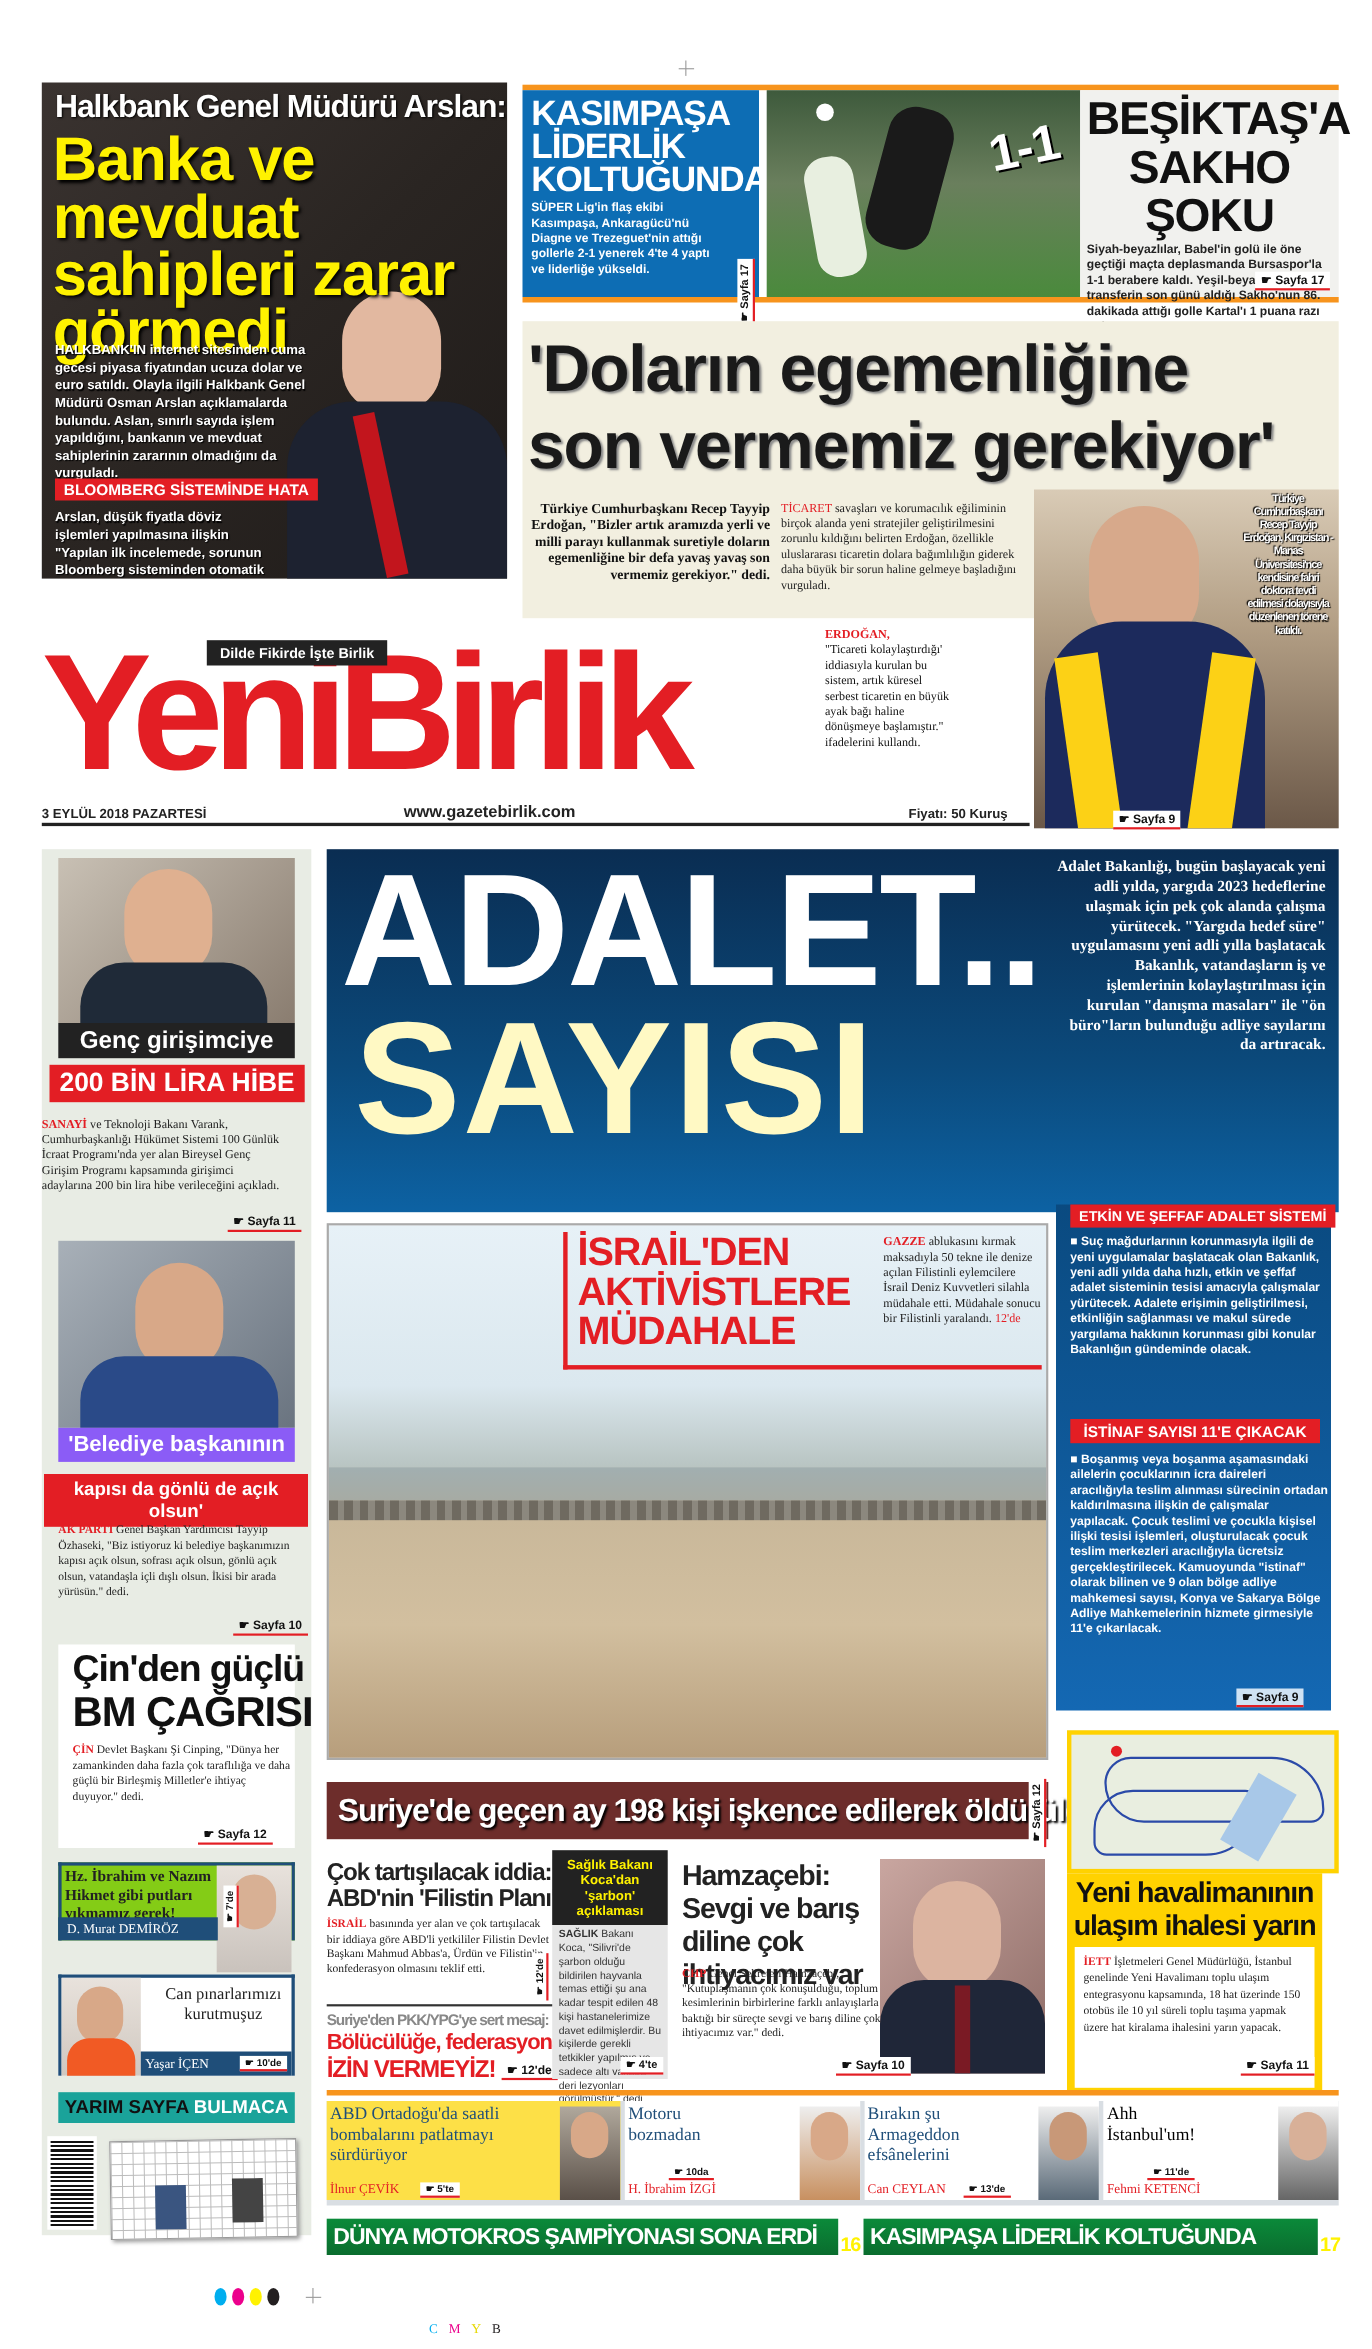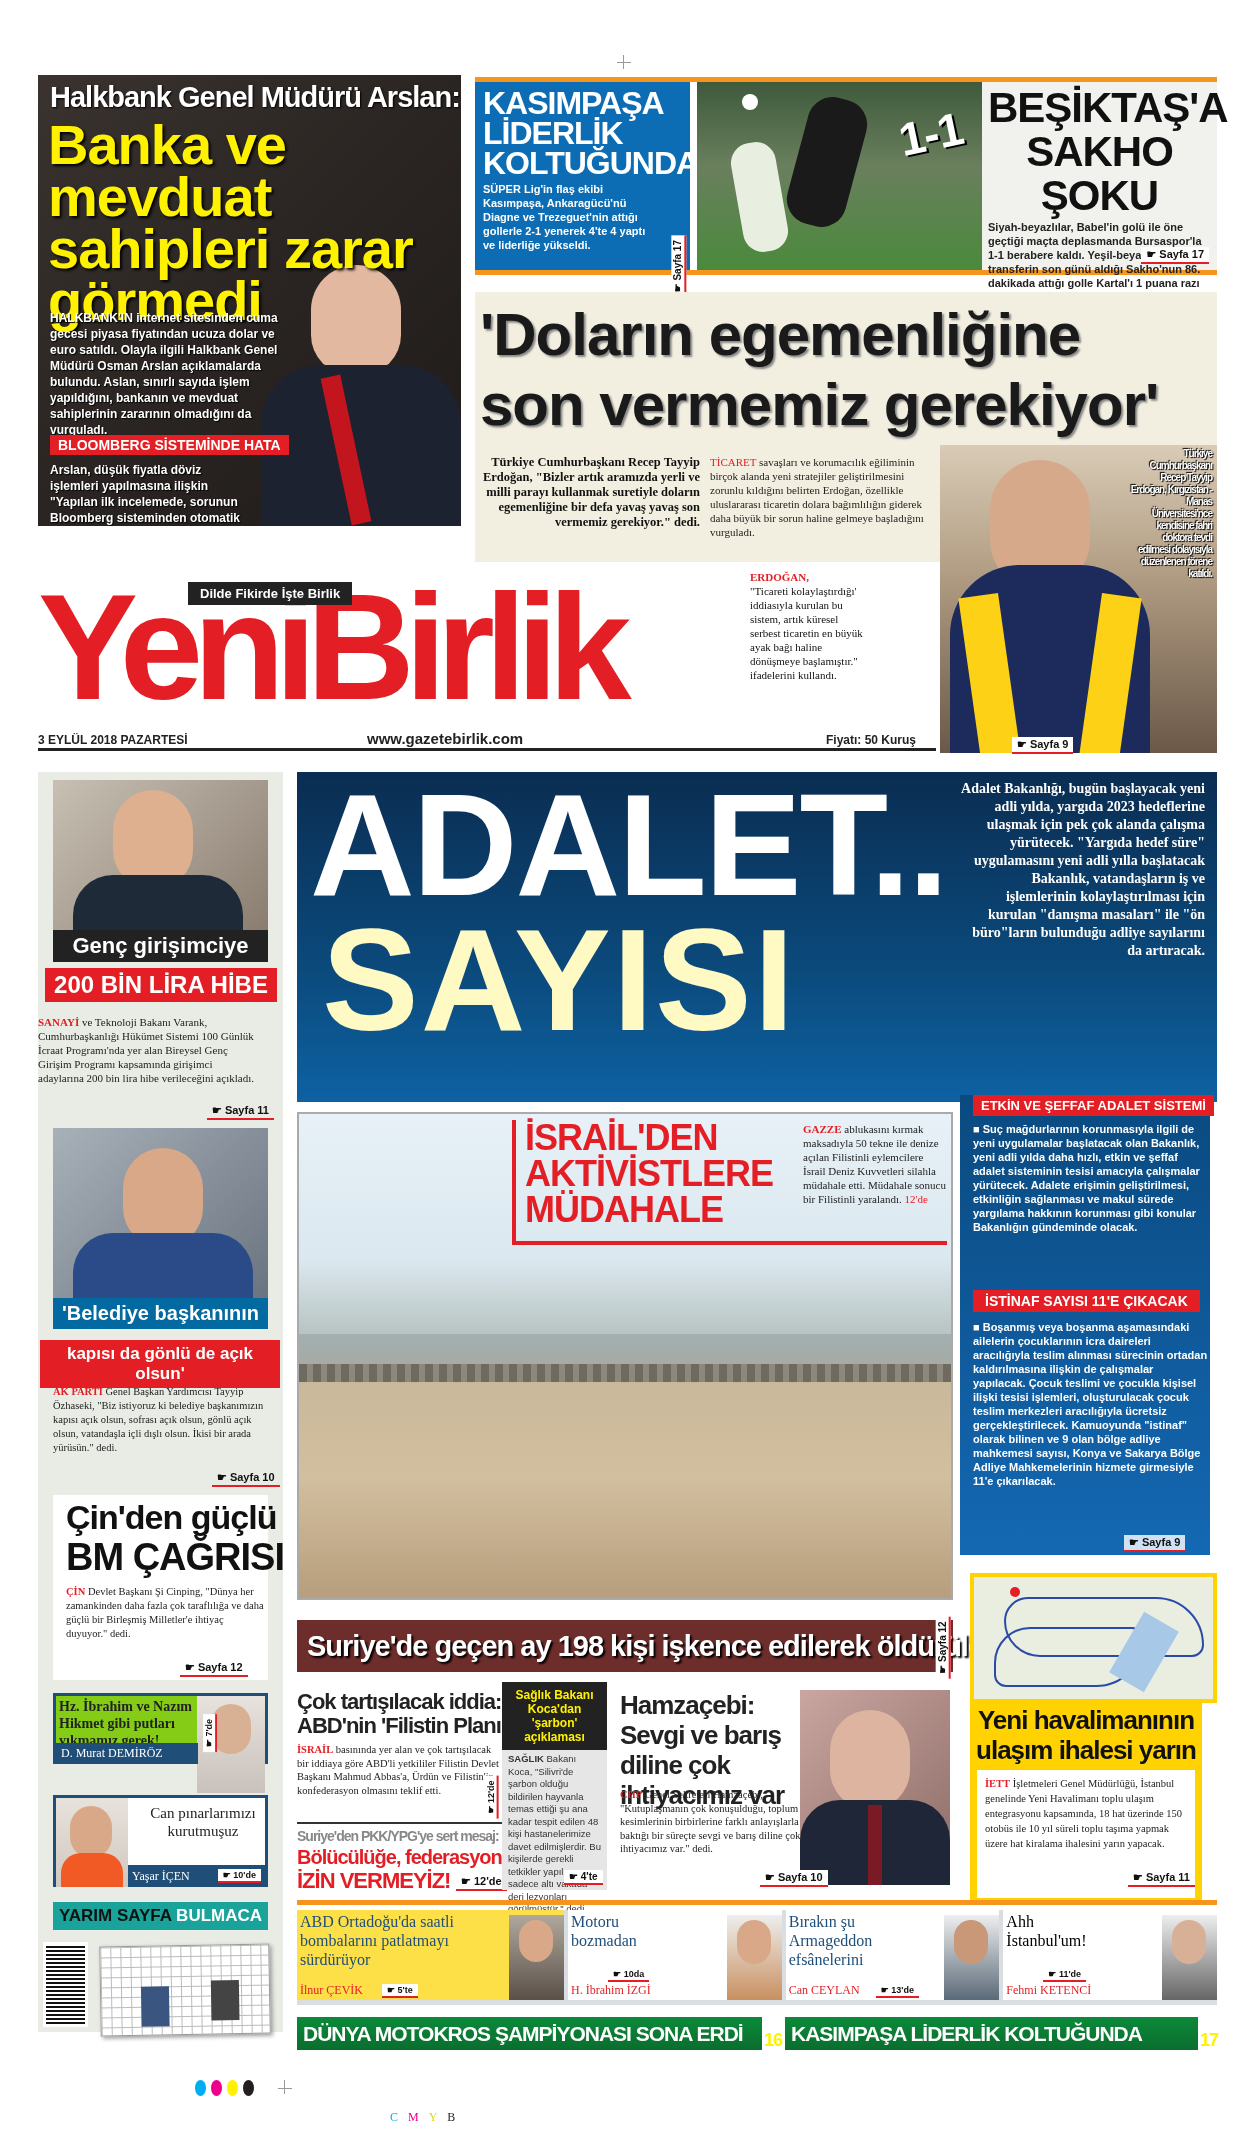--- a/index.html
+++ b/index.html
@@ -55,21 +55,21 @@
 <div class="abs cond" style="left:480px;top:300px;font-size:60px;color:#1a1a1a;white-space:nowrap;text-shadow:2px 2px 2px #888">'Doların egemenliğine</div>
 <div class="abs cond" style="left:480px;top:370px;font-size:60px;color:#1a1a1a;white-space:nowrap;text-shadow:2px 2px 2px #888">son vermemiz gerekiyor'</div>
 <div class="abs serif" style="left:480px;top:455px;width:220px;font-size:12.5px;line-height:15px;font-weight:bold;text-align:right;color:#111">Türkiye Cumhurbaşkanı Recep Tayyip Erdoğan, "Bizler artık aramızda yerli ve milli parayı kullanmak suretiyle doların egemenliğine bir defa yavaş yavaş son vermemiz gerekiyor." dedi.</div>
 <div class="abs serif" style="left:710px;top:455px;width:215px;font-size:11px;line-height:14px;color:#222"><span class="red">TİCARET</span><span> savaşları ve korumacılık eğiliminin birçok alanda yeni stratejiler geliştirilmesini zorunlu kıldığını belirten Erdoğan, özellikle uluslararası ticaretin dolara bağımlılığın giderek daha büyük bir sorun haline gelmeye başladığını vurguladı.</span></div>
 <div class="abs" style="left:940px;top:445px;width:277px;height:308px;background:linear-gradient(180deg,#d9cbb6 0%,#b39f85 40%,#6b5848 100%);overflow:hidden">
   <div style="position:absolute;left:50px;top:15px;width:100px;height:130px;border-radius:50px;background:#d7a98b"></div>
   <div style="position:absolute;left:10px;top:120px;width:200px;height:220px;border-radius:70px 70px 0 0;background:#1c2a5c"></div>
   <div style="position:absolute;left:30px;top:150px;width:40px;height:170px;background:#fcd116;transform:rotate(-8deg)"></div>
   <div style="position:absolute;left:150px;top:150px;width:40px;height:170px;background:#fcd116;transform:rotate(8deg)"></div>
 </div>
-<div class="abs cond" style="left:1130px;top:448px;width:82px;font-size:10px;line-height:12px;color:#fff;text-align:right;font-weight:bold;text-shadow:1px 1px 1px #000,-1px -1px 1px #000">Türkiye Cumhurbaşkanı Recep Tayyip Erdoğan, Kırgızistan - Manas Üniversitesi'nce kendisine fahri doktora tevdi edilmesi dolayısıyla düzenlenen törene katıldı.</div>
+<div class="abs cond" style="left:1130px;top:448px;width:82px;font-size:10px;line-height:12px;color:#fff;text-align:center;font-weight:bold;text-shadow:1px 1px 1px #000,-1px -1px 1px #000">Türkiye Cumhurbaşkanı Recep Tayyip Erdoğan, Kırgızistan - Manas Üniversitesi'nce kendisine fahri doktora tevdi edilmesi dolayısıyla düzenlenen törene katıldı.</div>
 <div class="abs serif" style="left:750px;top:570px;width:115px;font-size:11px;line-height:14px;color:#111;background:rgba(255,255,255,.85)">
   <div class="red" style="font-weight:bold">ERDOĞAN,</div>
   <div>"Ticareti kolaylaştırdığı' iddiasıyla kurulan bu sistem, artık küresel serbest ticaretin en büyük ayak bağı haline dönüşmeye başlamıştır." ifadelerini kullandı.</div>
 </div>
 <span class="abs sayfa" style="left:1012px;top:737px">☛ Sayfa 9</span>
 
 <header class="abs" style="left:38px;top:570px;width:440px;height:180px">
   <div class="abs cond" style="left:0;top:-8px;font-size:150px;line-height:170px;letter-spacing:-10px;color:#e31e24;white-space:nowrap;font-family:'Liberation Sans',sans-serif;font-weight:bold"><span>Yeni</span><span>Birlik</span></div>
   <div class="abs" style="left:150px;top:12px;background:#222;color:#fff;font-size:13px;font-weight:bold;padding:4px 12px">Dilde Fikirde İşte Birlik</div>
 </header>
@@ -86,21 +86,21 @@
 </div>
 <div class="abs" style="left:53px;top:930px;width:215px;background:#222;color:#fff;font-size:22px;text-align:center;padding:3px 0;font-weight:bold">Genç girişimciye</div>
 <div class="abs" style="left:45px;top:968px;width:232px;background:#e31e24;color:#fff;font-size:24px;text-align:center;padding:3px 0;font-weight:bold">200 BİN LİRA HİBE</div>
 <div class="abs serif" style="left:38px;top:1015px;width:220px;font-size:11px;line-height:14px;color:#222"><span class="red" style="font-weight:bold">SANAYİ</span><span> ve Teknoloji Bakanı Varank, Cumhurbaşkanlığı Hükümet Sistemi 100 Günlük İcraat Programı'nda yer alan Bireysel Genç Girişim Programı kapsamında girişimci adaylarına 200 bin lira hibe verileceğini açıkladı.</span></div>
 <span class="abs sayfa" style="left:207px;top:1103px;background:transparent">☛ Sayfa 11</span>
 
 <div class="abs" style="left:53px;top:1128px;width:215px;height:170px;background:linear-gradient(135deg,#a8b0b8,#6a7480);overflow:hidden">
   <div style="position:absolute;left:70px;top:20px;width:80px;height:100px;border-radius:40px;background:#d8a888"></div>
   <div style="position:absolute;left:20px;top:105px;width:180px;height:80px;border-radius:40px 40px 0 0;background:#2a4a88"></div>
 </div>
-<div class="abs" style="left:53px;top:1298px;width:215px;background:#0369a1;color:#fff;font-size:20px;text-align:center;padding:4px 0;font-weight:bold">'Belediye başkanının</div>
+<div class="abs" style="left:53px;top:1298px;width:215px;background:#8b5cf6;color:#fff;font-size:20px;text-align:center;padding:4px 0;font-weight:bold">'Belediye başkanının</div>
 <div class="abs" style="left:40px;top:1340px;width:240px;background:#e31e24;color:#fff;font-size:17px;text-align:center;padding:4px 0;font-weight:bold">kapısı da gönlü de açık olsun'</div>
 <div class="abs serif" style="left:53px;top:1385px;width:220px;font-size:10.5px;line-height:14px;color:#222"><span class="red" style="font-weight:bold">AK PARTİ</span><span> Genel Başkan Yardımcısı Tayyip Özhaseki, "Biz istiyoruz ki belediye başkanımızın kapısı açık olsun, sofrası açık olsun, gönlü açık olsun, vatandaşla içli dışlı olsun. İkisi bir arada yürüsün." dedi.</span></div>
 <span class="abs sayfa" style="left:212px;top:1470px;background:transparent">☛ Sayfa 10</span>
 
 <div class="abs" style="left:53px;top:1495px;width:215px;height:185px;background:#fff"></div>
 <div class="abs cond" style="left:66px;top:1498px;font-size:34px;line-height:38px;color:#111;white-space:nowrap">Çin'den güçlü</div>
 <div class="abs cond" style="left:66px;top:1537px;font-size:38px;line-height:40px;color:#111;white-space:nowrap">BM ÇAĞRISI</div>
 <div class="abs serif" style="left:66px;top:1585px;width:200px;font-size:10.5px;line-height:14px;color:#222"><span class="red" style="font-weight:bold">ÇİN</span><span> Devlet Başkanı Şi Cinping, "Dünya her zamankinden daha fazla çok taraflılığa ve daha güçlü bir Birleşmiş Milletler'e ihtiyaç duyuyor." dedi.</span></div>
 <span class="abs sayfa" style="left:180px;top:1660px;background:transparent">☛ Sayfa 12</span>
 

